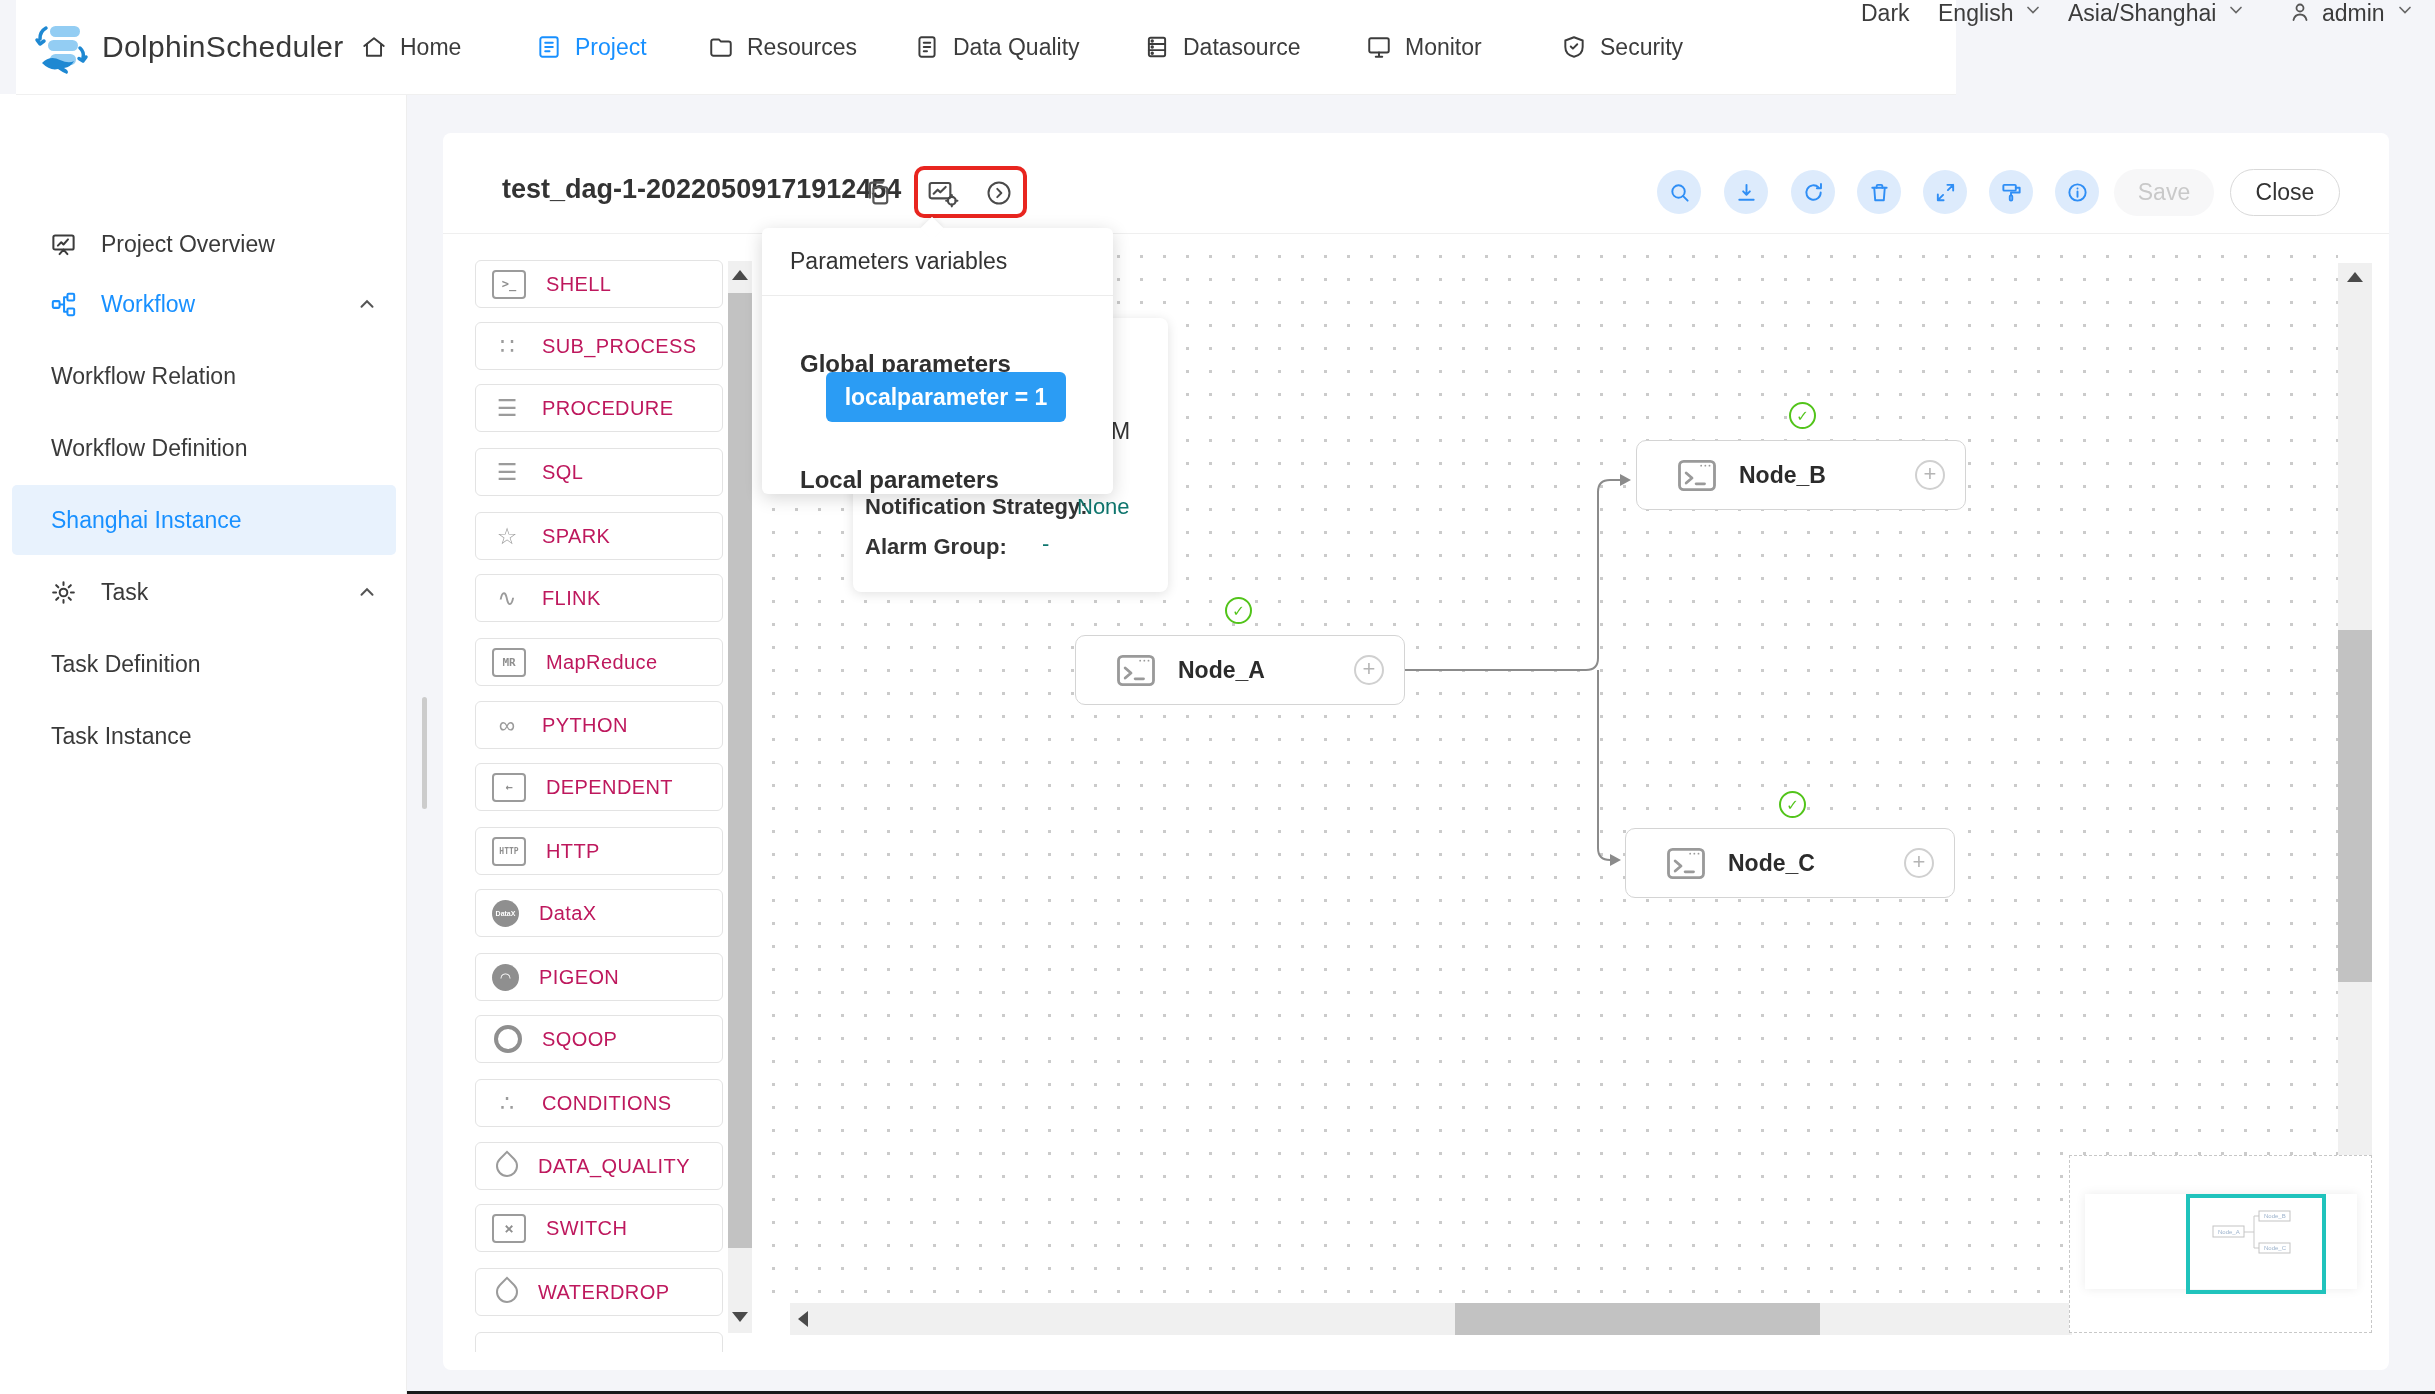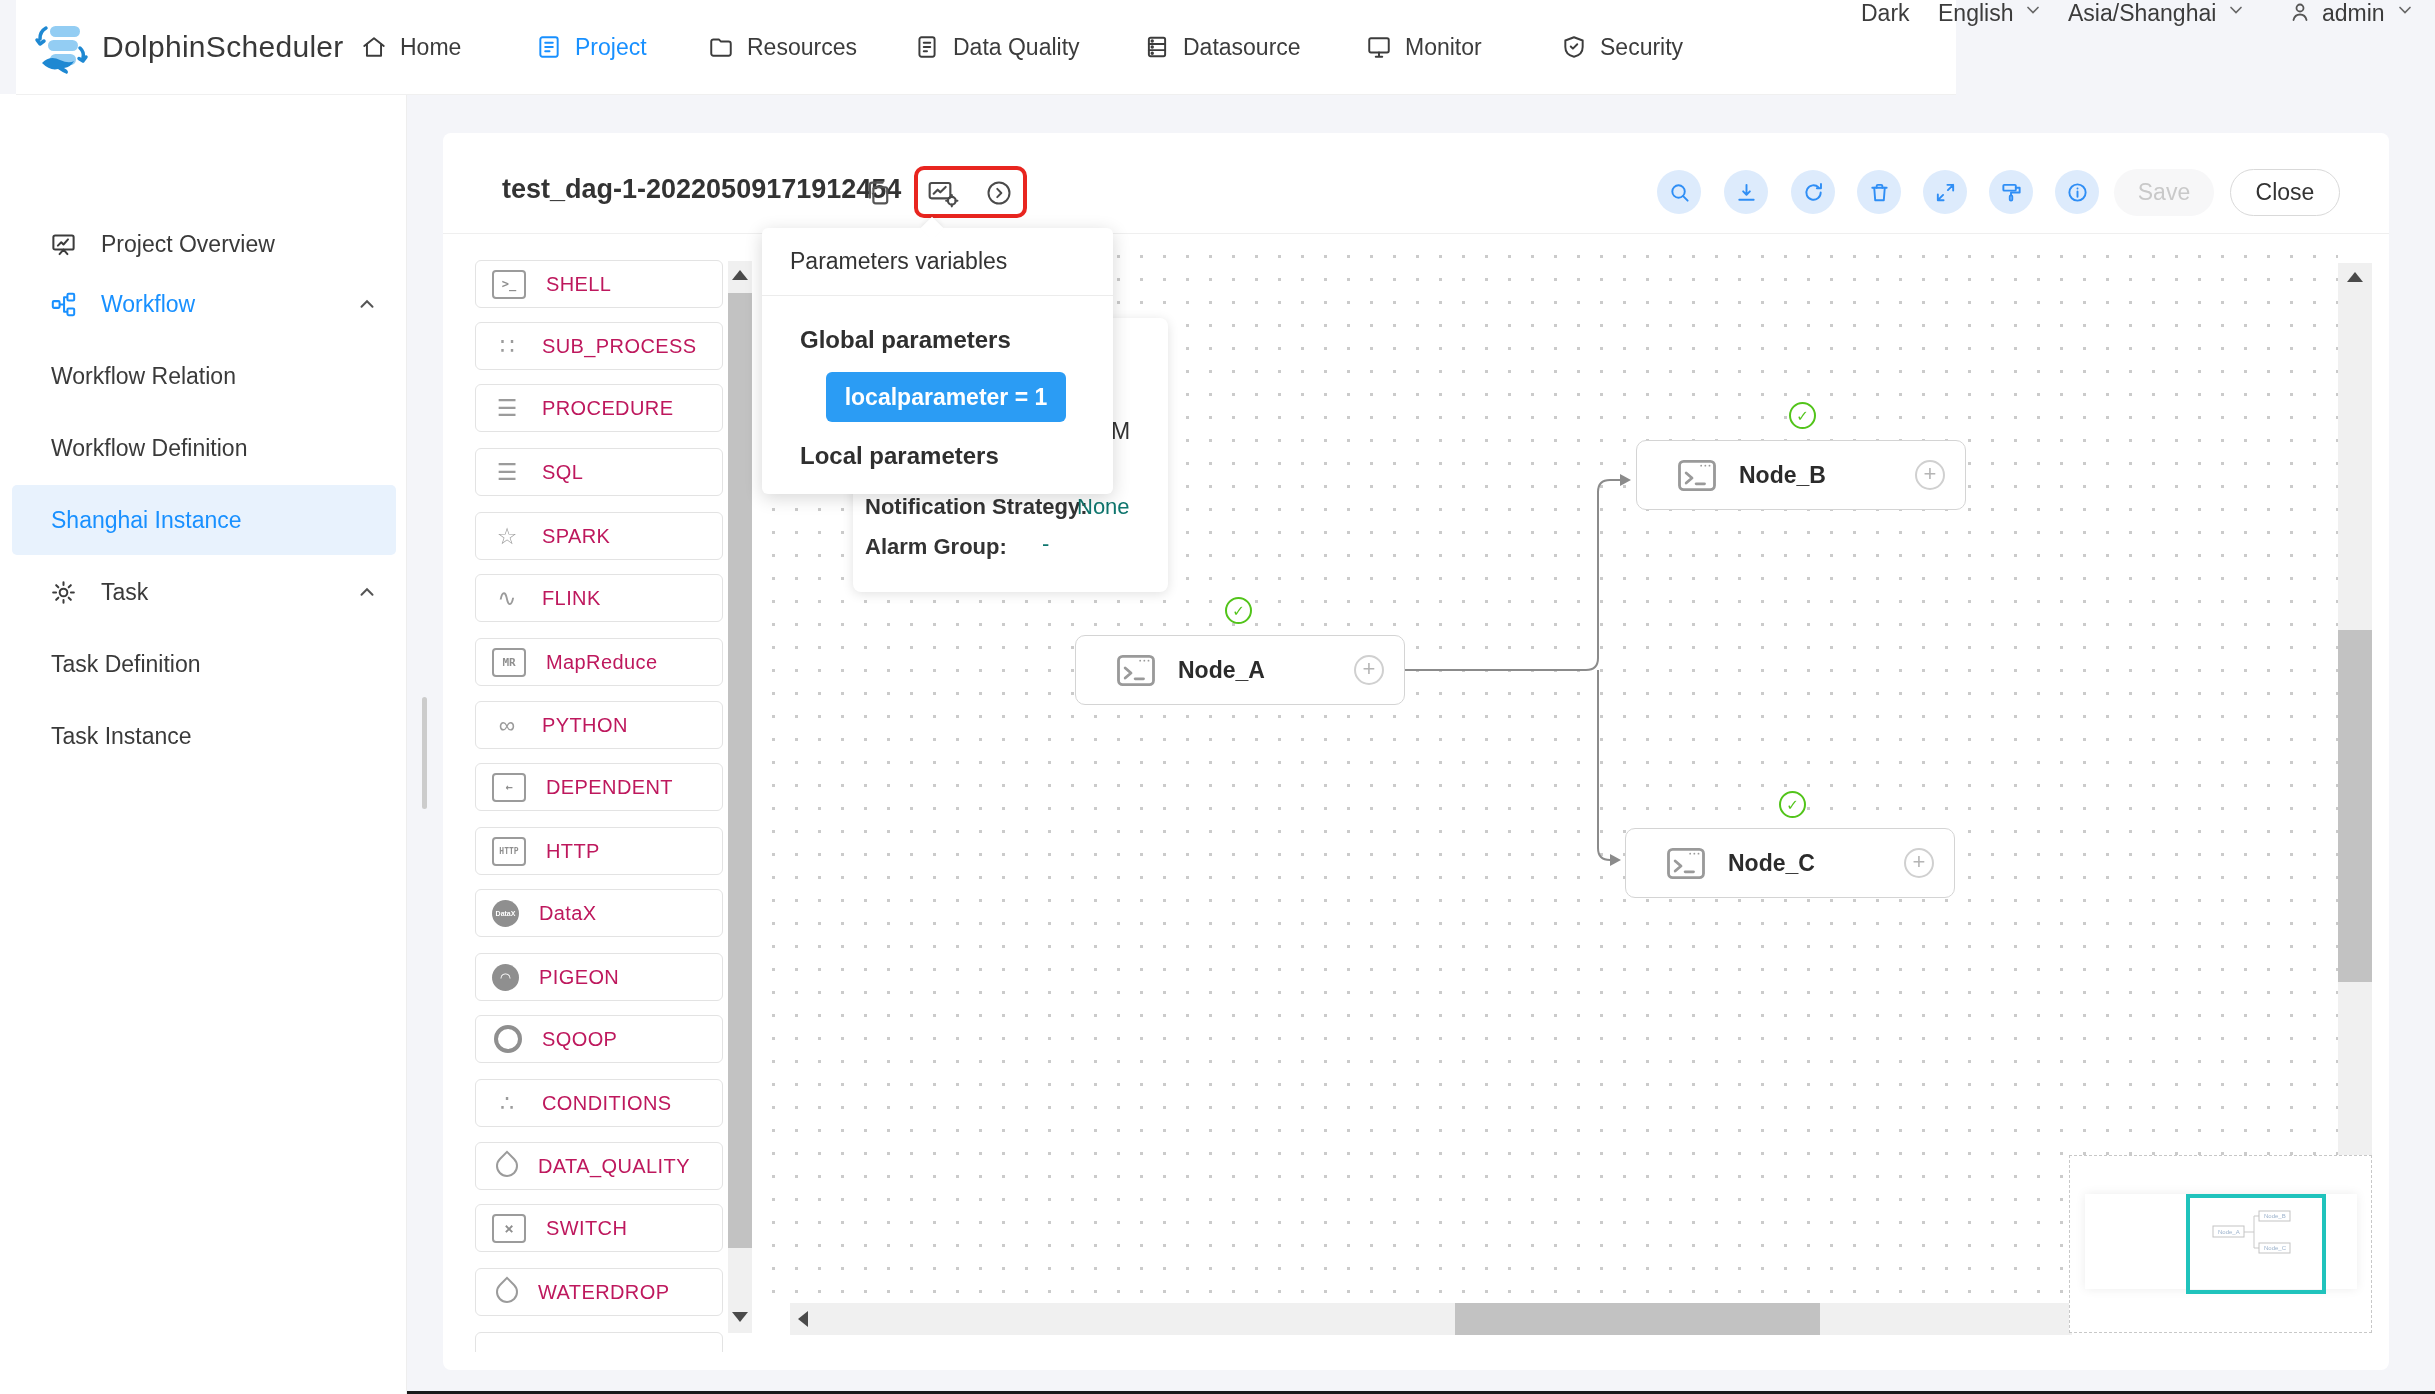--- a/index.html
+++ b/index.html
@@ -99,21 +99,21 @@
   .tt-label{font-weight:bold;color:#333;font-size:22px;}
   .tt-value{color:#0f766e;font-size:22px;}
 
   
   #popup{position:absolute;left:762px;top:228px;width:351px;height:266px;background:#fff;
          border-radius:6px;box-shadow:0 4px 18px rgba(0,0,0,.16);z-index:5;}
   .popup-caret{position:absolute;left:162px;top:-8px;width:16px;height:16px;background:#fff;
                transform:rotate(45deg);box-shadow:-2px -2px 4px rgba(0,0,0,.05);}
   .popup-title{position:absolute;left:28px;top:20px;font-size:23px;color:#333;}
   .popup-div{position:absolute;left:0;top:67px;width:351px;height:1px;background:#ececec;}
-  .popup-h{position:absolute;left:38px;font-size:24px;font-weight:bold;color:#2f2f2f;}
+  .popup-h{position:absolute;left:38px;font-size:24px;font-weight:bold;color:#2f2f2f;margin-top:24px;}
   .chip{position:absolute;left:64px;top:144px;width:240px;height:50px;border-radius:6px;
         background:#2b9cf4;color:#fff;font-size:23px;font-weight:bold;display:flex;
         align-items:center;justify-content:center;}
 
   
   #minimap{position:absolute;left:2069px;top:1155px;width:303px;height:178px;background:#fff;
            border:1px dashed #c8c8c8;box-sizing:border-box;z-index:4;}
   .mm-paper{position:absolute;left:15px;top:38px;width:272px;height:95px;background:#fff;
             box-shadow:0 0 10px rgba(0,0,0,.08);}
   .mm-view{position:absolute;left:116px;top:38px;width:140px;height:100px;border:4px solid #20c3bc;

